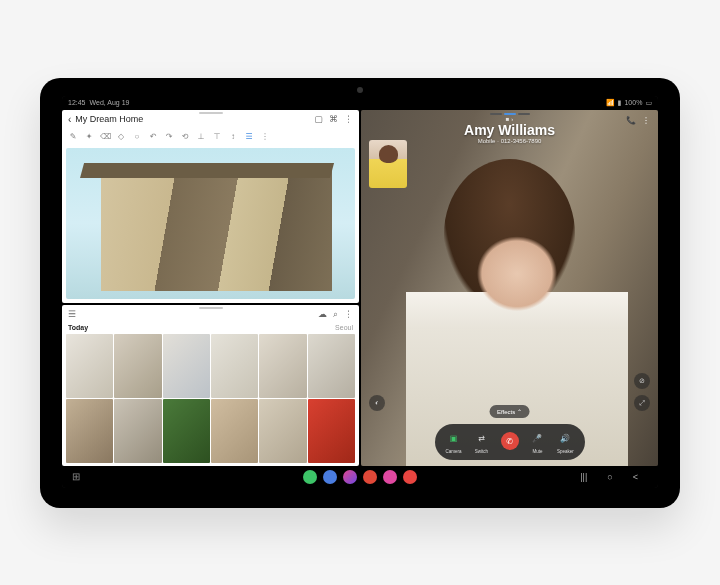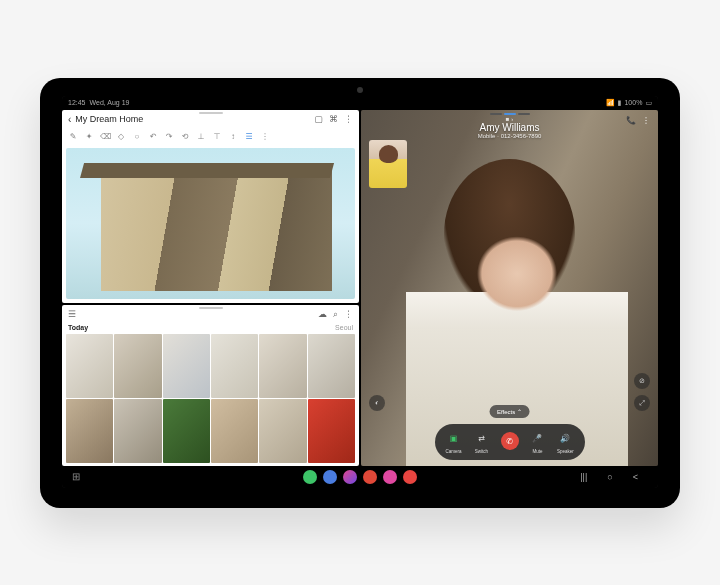--- a/index.html
+++ b/index.html
@@ -41,21 +41,21 @@
 .t8{background:linear-gradient(135deg,#cac3b6,#958d7c)}
 .t9{background:linear-gradient(135deg,#4a7a3a,#2d5020)}
 .t10{background:linear-gradient(135deg,#d0bda0,#a89578)}
 .t11{background:linear-gradient(135deg,#d5ccba,#b0a590)}
 .t12{background:linear-gradient(135deg,#d84030,#a02818)}
 .call{width:50%;background:#2a2520;position:relative;border-radius:2px;overflow:hidden;display:flex;flex-direction:column}
 .call-bg{position:absolute;inset:0;background:linear-gradient(115deg,#5a5248 0%,#6b6052 25%,#8a7f6e 40%,#9c8f7a 50%,#887a65 65%,#4a4238 100%)}
 .call-model{position:absolute;bottom:0;left:15%;right:10%;top:25%;background:radial-gradient(ellipse 45% 35% at 50% 28%,#e8c8b0 0%,#d8b095 35%,transparent 40%),linear-gradient(180deg,transparent 0%,transparent 35%,#f5f2ec 35%,#e8e4da 48%,#d5cfbf 100%)}
 .call-hair{position:absolute;top:14%;left:28%;width:44%;height:42%;background:radial-gradient(ellipse at 50% 30%,#5a3d28 0%,#3d2818 70%,transparent 75%);border-radius:50% 50% 40% 40%}
 .call-header{position:relative;z-index:2;text-align:center;padding:6px;color:#fff}
-.call-header .name{font-size:10px;font-weight:400;text-shadow:0 1px 2px rgba(0,0,0,.5)}
+.call-header .name{font-size:14px;font-weight:700;text-shadow:0 1px 2px rgba(0,0,0,.5)}
 .call-header .num{font-size:6px;opacity:.85;text-shadow:0 1px 2px rgba(0,0,0,.5)}
 .call-header .icons{position:absolute;right:8px;top:6px;display:flex;gap:6px;font-size:8px}
 .call-bar{position:absolute;top:3px;left:50%;transform:translateX(-50%);display:flex;gap:2px}
 .call-bar .seg{width:12px;height:2px;background:#555;border-radius:1px}
 .call-bar .seg.active{background:#4a90e2}
 .pip{position:absolute;z-index:2;top:30px;left:8px;width:38px;height:48px;background:linear-gradient(180deg,#e8d8c8 0%,#d5c0a8 40%,#f0d555 40%,#e5c840 100%);border-radius:3px}
 .pip::before{content:"";position:absolute;top:12%;left:25%;width:50%;height:38%;background:#6a4530;border-radius:50% 50% 40% 40%}
 .effects{position:absolute;z-index:2;bottom:48px;left:50%;transform:translateX(-50%);background:rgba(40,40,40,.7);color:#fff;font-size:6px;padding:3px 8px;border-radius:10px}
 .sidebtns{position:absolute;z-index:2;right:8px;bottom:55px;display:flex;flex-direction:column;gap:6px}
 .sidebtns div{width:16px;height:16px;background:rgba(40,40,40,.6);border-radius:50%;display:flex;align-items:center;justify-content:center;color:#ccc;font-size:7px}

